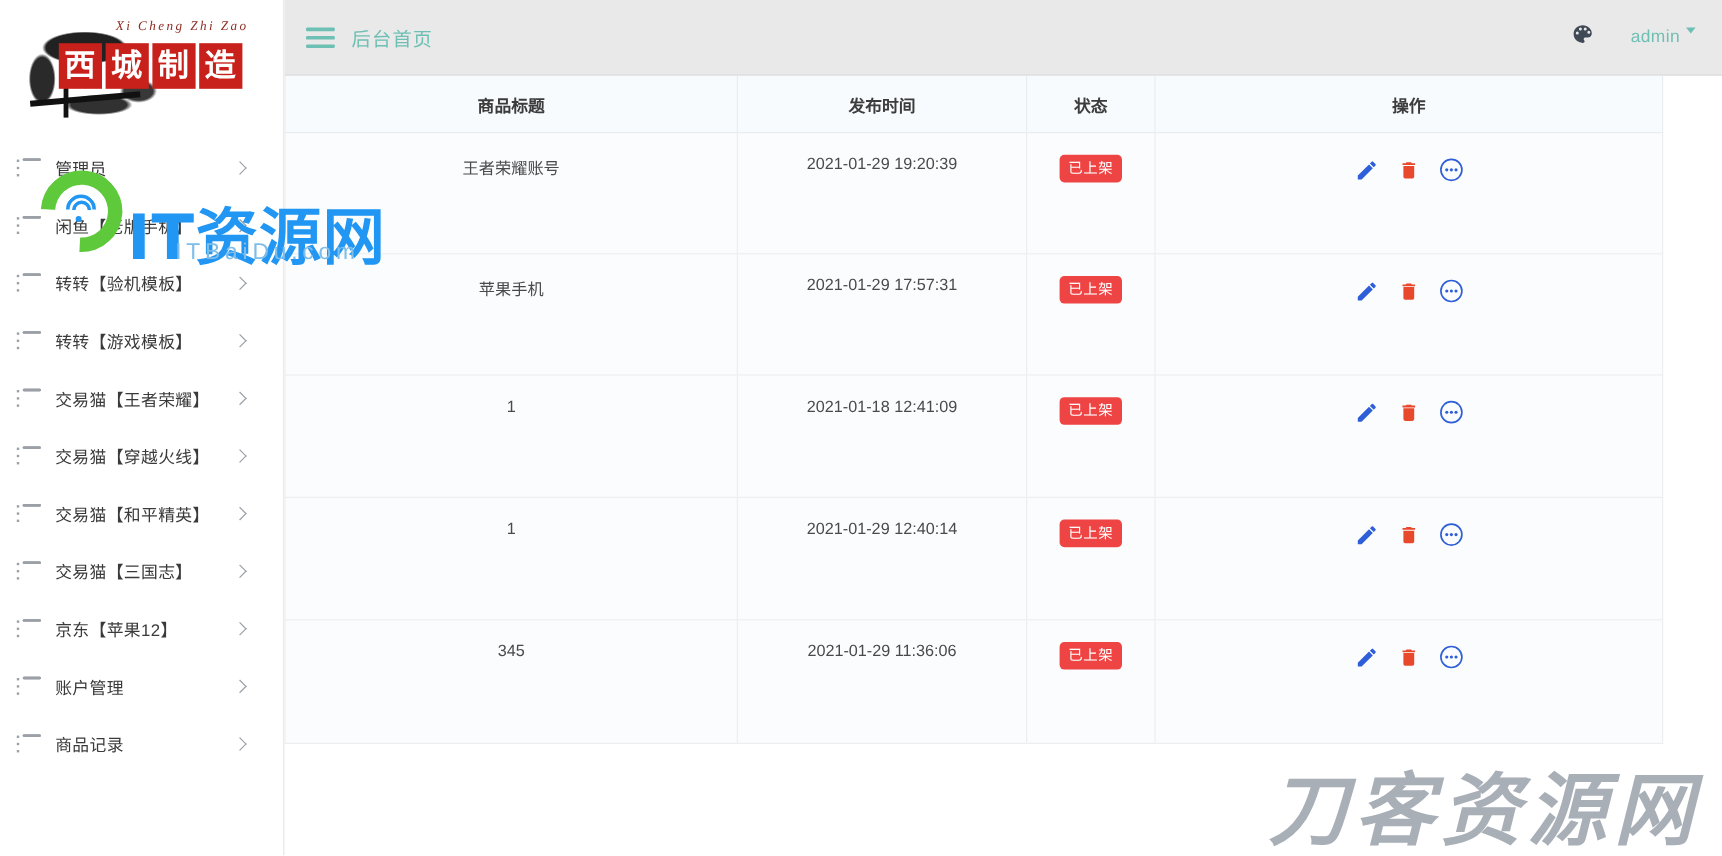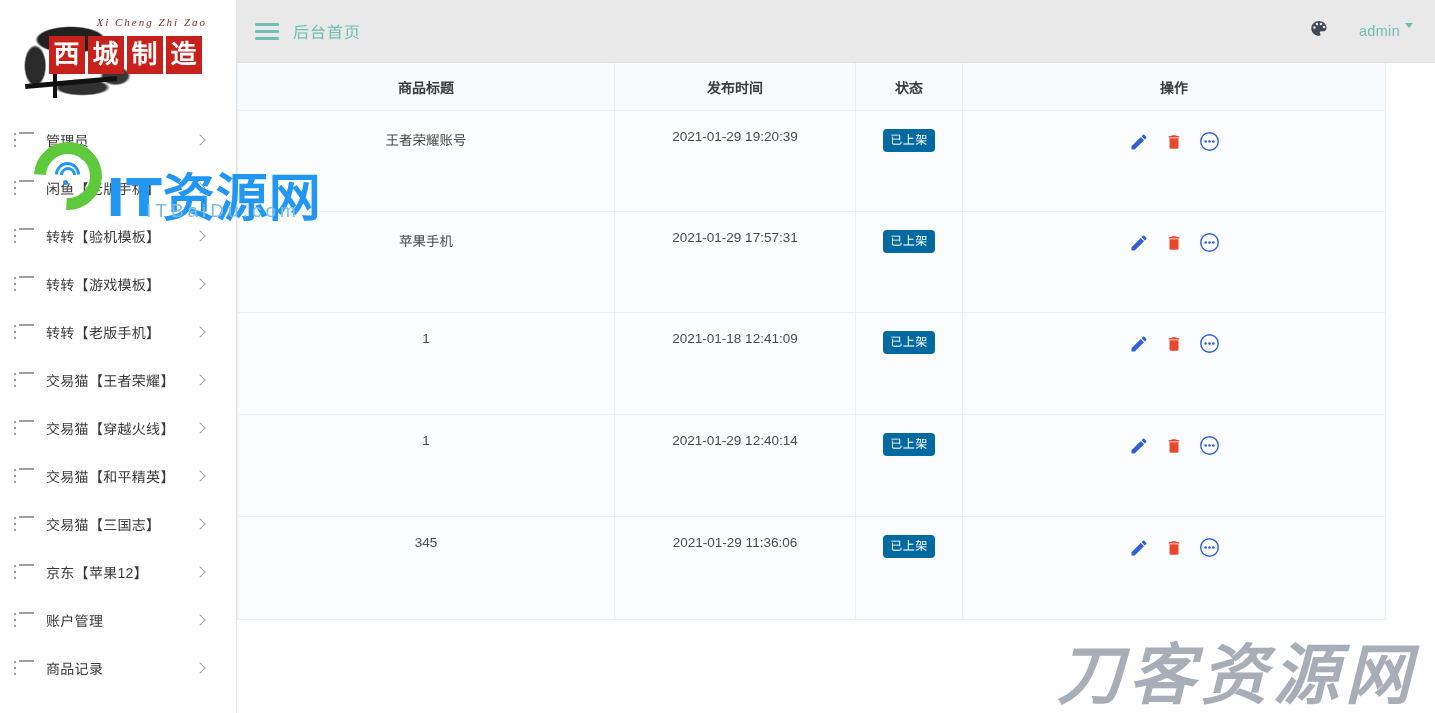--- a/index.html
+++ b/index.html
@@ -255,21 +255,21 @@
     padding: 18px 0 0 0;
     background: #fbfcfd;
   }
   col.c-title  { width: 377px; }
   col.c-time   { width: 241px; }
   col.c-status { width: 107px; }
   col.c-ops    { width: 423px; }
 
   .badge {
     display: inline-block;
-    background: #0369a1;
+    background: #ef4444;
     color: #fff;
     font-size: 12px;
     line-height: 1;
     padding: 5px 7px 6px 7px;
     border-radius: 4px;
     letter-spacing: .5px;
   }
   .ops {
     display: flex;
     justify-content: center;
@@ -422,32 +422,20 @@
     <div class="menu-item">
       <span class="mi-icon">
           <b></b>
           <b></b>
           <b></b>
           <i></i>
           <i></i>
           <i></i>
         </span>
       <span class="mi-label">转转【游戏模板】</span>
-      <span class="mi-arrow"></span>
-    </div>
-    <div class="menu-item">
-      <span class="mi-icon">
-          <b></b>
-          <b></b>
-          <b></b>
-          <i></i>
-          <i></i>
-          <i></i>
-        </span>
-      <span class="mi-label">转转【老版手机】</span>
       <span class="mi-arrow"></span>
     </div>
     <div class="menu-item">
       <span class="mi-icon">
           <b></b>
           <b></b>
           <b></b>
           <i></i>
           <i></i>
           <i></i>

